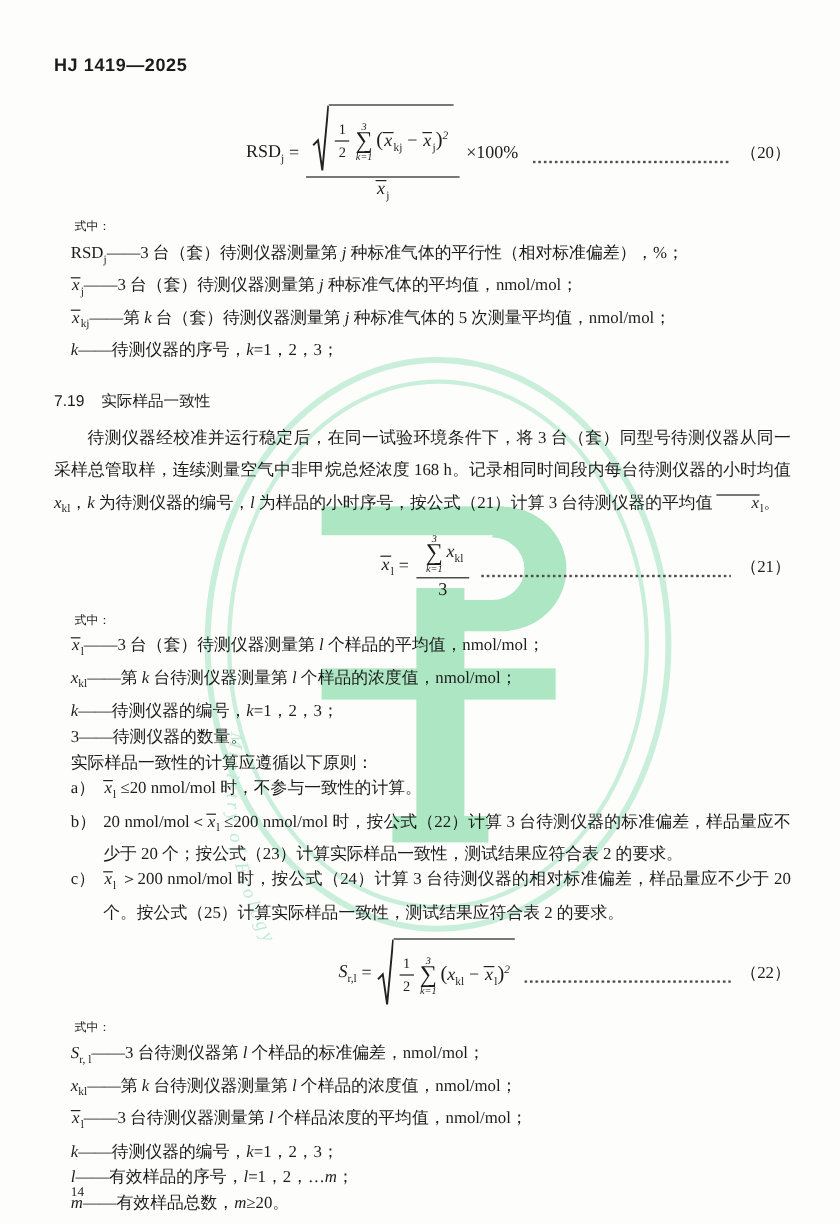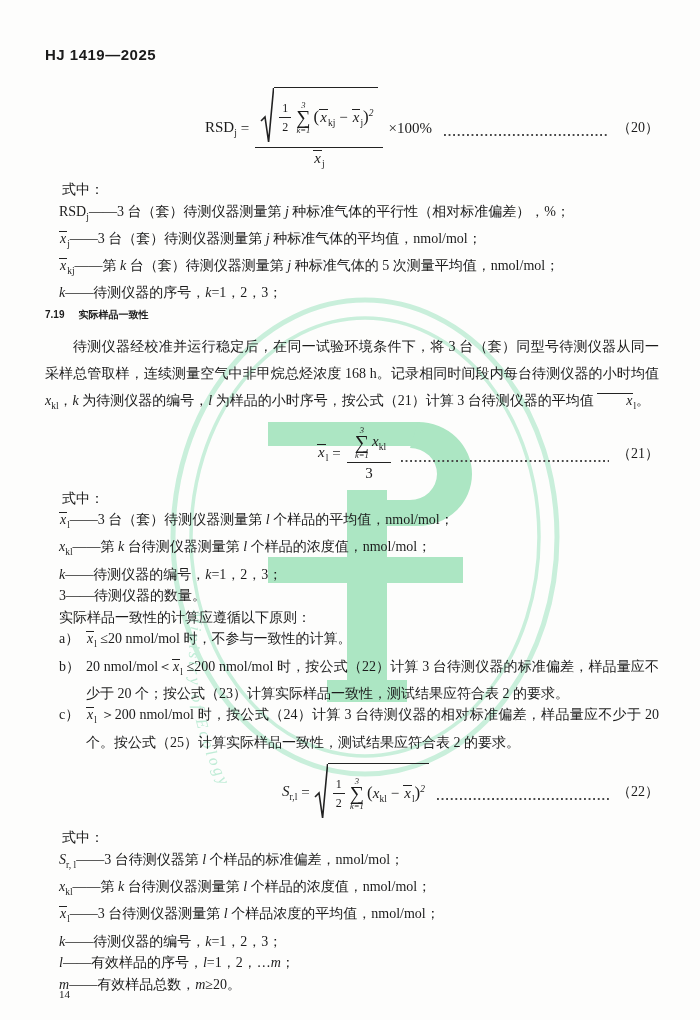--- a/index.html
+++ b/index.html
@@ -27,29 +27,29 @@
   .sum .sg{font-size:20px;line-height:.85;font-style:normal;}
   .sqrt{display:inline-flex;align-items:stretch;}
   .rsvg{width:14px;flex:none;}
   .rbody{border-top:1.3px solid #222;display:inline-flex;align-items:center;padding:2px 4px 0 3px;}
   .pr{font-size:17px;font-style:normal;}
   .dots{flex:1;align-self:center;height:2px;margin:0 8px;position:relative;top:7px;
         background-image:radial-gradient(circle at 1.1px 1px,#474747 .95px,transparent 1.25px);
         background-size:4.6px 2px;background-repeat:repeat-x;}
   .ftag{flex:none;font-size:14px;}
   
-  .where{font-size:14px;line-height:21.5px;padding-left:17px;}
+  .where{font-size:10px;line-height:21.5px;padding-left:17px;}
   .defs{font-size:14px;line-height:21.5px;padding-left:14px;}
   .defline{white-space:nowrap;}
   .note{font-size:14px;line-height:21.5px;padding-left:14px;}
   .li{display:flex;font-size:14px;line-height:21.5px;padding-left:14px;text-align:justify;}
   .li .mk{flex:none;width:27px;}
   .li .litext{flex:1;}
-  .sec{margin-top:1px;font-family:"Liberation Sans","DejaVu Sans",sans-serif;
-       font-weight:700;font-size:10px;line-height:20px;}
+  .sec{margin-top:20px;font-family:"Liberation Sans","DejaVu Sans",sans-serif;
+       font-weight:400;font-size:13px;line-height:20px;}
   .sec .secno{margin-right:14px;}
   .para{margin:8px 0 0;font-size:14px;line-height:27px;text-align:justify;text-indent:2em;}
   .footer-num{position:absolute;left:59px;top:988px;font-size:11px;z-index:2;}
 </style>
 </head>
 <body>
 
 <div class="page">
 
   <svg class="wm" width="430" height="500" viewBox="0 0 430 500">

